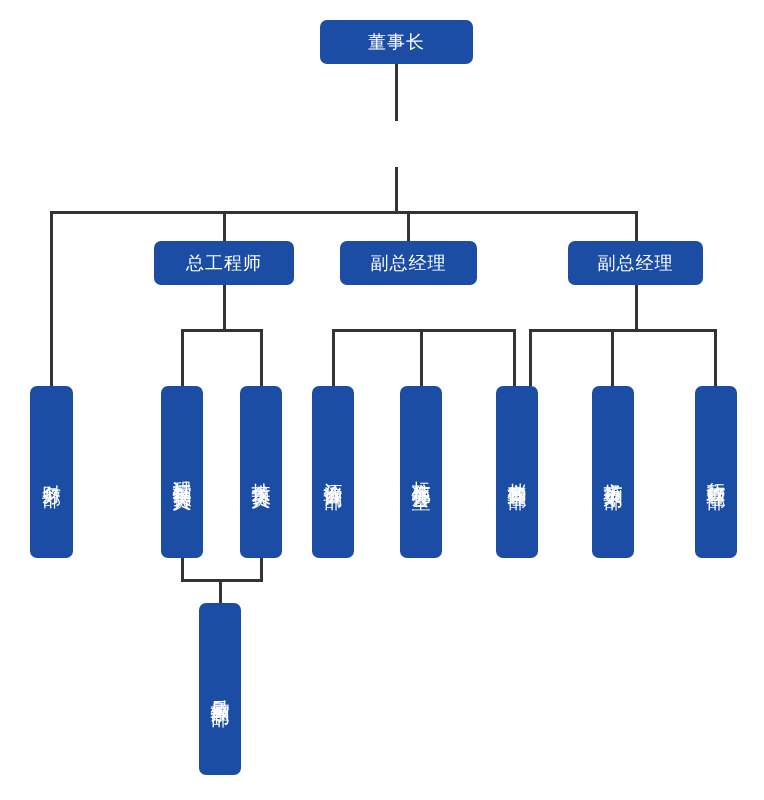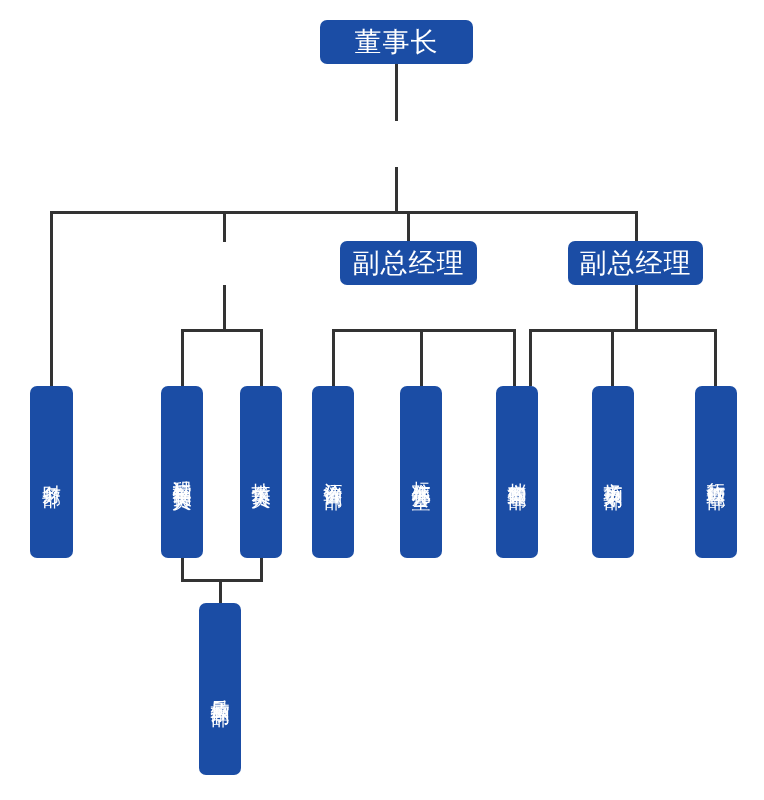--- a/index.html
+++ b/index.html
@@ -22,21 +22,21 @@
     background: #1b4da5;
     border-radius: 7px;
     color: #ffffff;
     display: flex;
     align-items: center;
     justify-content: center;
     box-sizing: border-box;
     letter-spacing: 1px;
   }
   .node.horizontal {
-    font-size: 27px;
+    font-size: 18px;
     line-height: 1;
     white-space: nowrap;
   }
   .node.vertical {
     font-size: 19px;
     writing-mode: vertical-rl;
     text-orientation: upright;
     line-height: 1.05;
     letter-spacing: 2px;
     padding: 6px 0;
@@ -93,20 +93,23 @@
   <div class="connector v" style="left:181px; top:558px; height:23px;"></div>
   <div class="connector v" style="left:260px; top:558px; height:23px;"></div>
   <div class="connector h" style="left:181px; top:579px; width:82px;"></div>
   <div class="connector v" style="left:219px; top:579px; height:25px;"></div>
 
   <div class="node horizontal" style="left:320px; top:20px; width:153px; height:44px;">
     <span class="label">董事长</span>
   </div>
 
 
+  <div class="node horizontal" style="left:154px; top:241px; width:140px; height:44px;">
+    <span class="label">总工程师</span>
+  </div>
 
   <div class="node horizontal" style="left:340px; top:241px; width:137px; height:44px;">
     <span class="label">副总经理</span>
   </div>
 
   <div class="node horizontal" style="left:568px; top:241px; width:135px; height:44px;">
     <span class="label">副总经理</span>
   </div>
 
   <div class="node vertical" style="left:30px; top:386px; width:43px; height:172px;">

